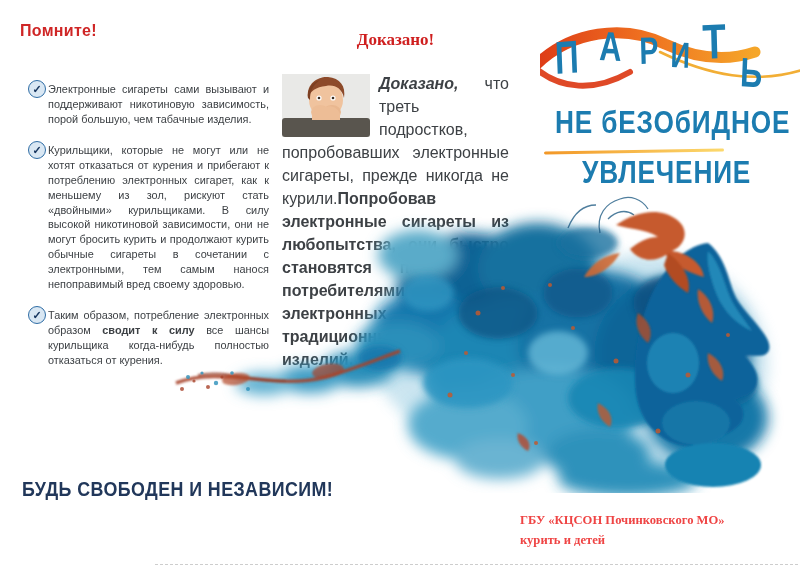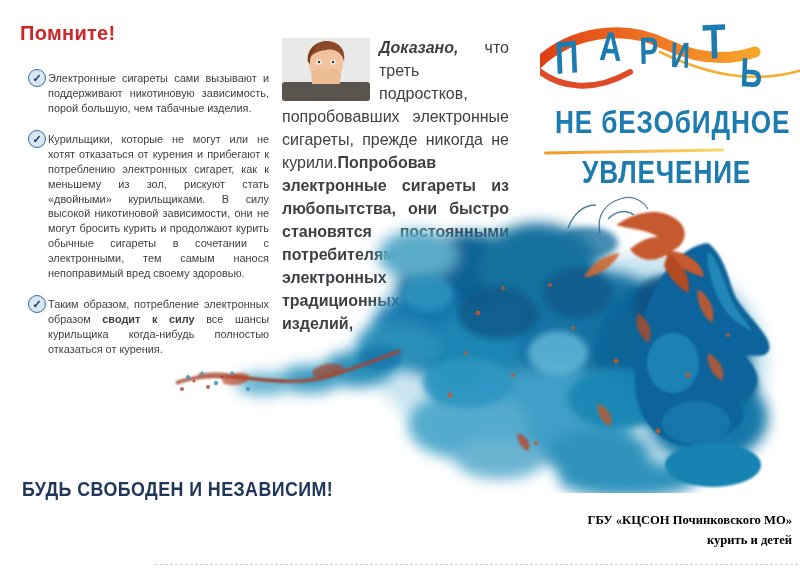--- a/index.html
+++ b/index.html
@@ -8,22 +8,22 @@
     position:relative;
     width:800px;height:569px;
     background:#ffffff;
     overflow:hidden;
     font-family:"Liberation Sans", sans-serif;
     margin:0 auto;
   }
   
   .col-left{position:absolute;left:20px;top:22px;width:250px;}
   .remember-heading{
-    font-size:20px;font-weight:700;color:#cf2626;
-    margin:0 0 26px 0;letter-spacing:.3px;
+    font-size:16px;font-weight:700;color:#cf2626;
+    margin:0 0 42px 0;letter-spacing:.3px;
   }
   .bullet{position:relative;margin:0 0 17px 0;}
   .bullet .check{
     position:absolute;left:8px;top:-2px;
     width:16px;height:16px;border-radius:50%;
     background:#d9e7f3;border:1.6px solid #2f6da5;
     color:#16355e;font-size:11px;font-weight:700;
     display:flex;align-items:center;justify-content:center;
     line-height:1;
   }
@@ -80,22 +80,22 @@
   
   .slogan{
     position:absolute;left:22px;top:477px;
     font-size:21px;font-weight:700;color:#21375a;
     transform:scaleX(.85);transform-origin:left top;
     letter-spacing:.5px;white-space:nowrap;
   }
   .org-block{
     position:absolute;left:520px;top:511px;width:272px;
     font-family:"Liberation Serif", serif;
-    font-size:12.6px;font-weight:700;color:#000000;
-    text-align:right;line-height:1.55;
+    font-size:12.6px;font-weight:700;color:#ef4444;
+    text-align:left;line-height:1.55;
   }
   .fold-line{
     position:absolute;left:155px;right:2px;top:564px;height:0;
     border-top:1px dashed #cdcdcd;
   }
 </style>
 </head>
 <body>
 
 <div class="page">
@@ -111,20 +111,21 @@
       <span class="check">✓</span>
       <p><span>Курильщики, которые не могут или не хотят отказаться от курения и прибегают к потреблению электронных сигарет, как к меньшему из зол, рискуют стать «двойными» курильщиками. В силу высокой никотиновой зависимости, они не могут бросить курить и продолжают курить обычные сигареты в сочетании с электронными, тем самым нанося непоправимый вред своему здоровью.</span></p>
     </div>
     <div class="bullet">
       <span class="check">✓</span>
       <p><span>Таким образом, потребление электронных образом </span><span style="font-weight: 700;">сводит к силу</span><span> все шансы курильщика когда-нибудь полностью отказаться от курения.</span></p>
     </div>
   </section>
 
   <section class="col-mid">
+    <h2 class="proven-heading">Доказано!</h2>
     <div class="mid-body">
       <div class="photo">
         <svg width="88" height="63" viewBox="0 0 88 63">
           <rect x="0" y="0" width="88" height="63" fill="#e9e9e7"></rect>
           <rect x="0" y="44" width="88" height="19" rx="3" fill="#59554e"></rect>
           <ellipse cx="44" cy="26" rx="17" ry="18" fill="#f0c39e"></ellipse>
           <path d="M26 24 C24 8 38 2 46 3 C58 4 64 12 62 24 C60 14 52 10 44 12 C34 13 28 17 26 24 Z" fill="#8d4a2a"></path>
           <path d="M26 24 C25 15 30 8 38 6 C30 12 28 18 28 26 Z" fill="#7c3f22"></path>
           <circle cx="37" cy="24" r="2.6" fill="#fff"></circle>
           <circle cx="51" cy="24" r="2.6" fill="#fff"></circle>

